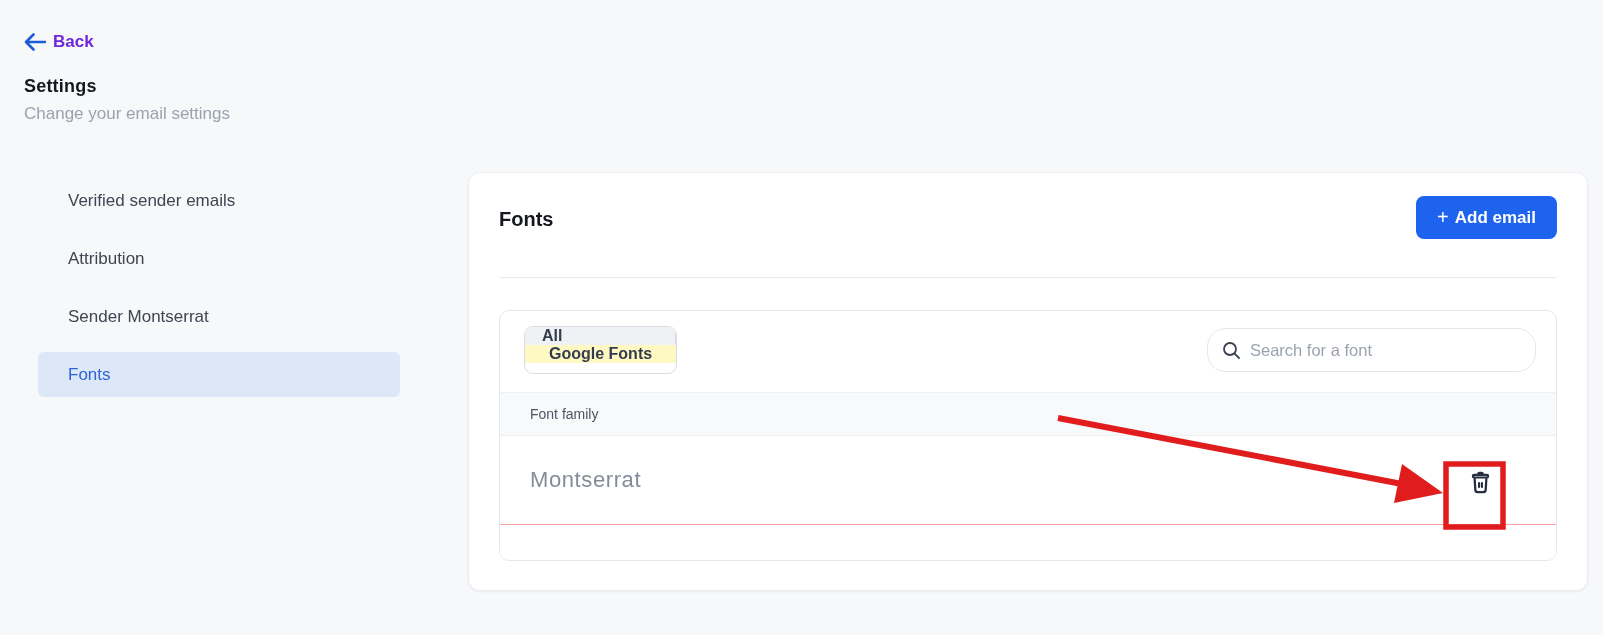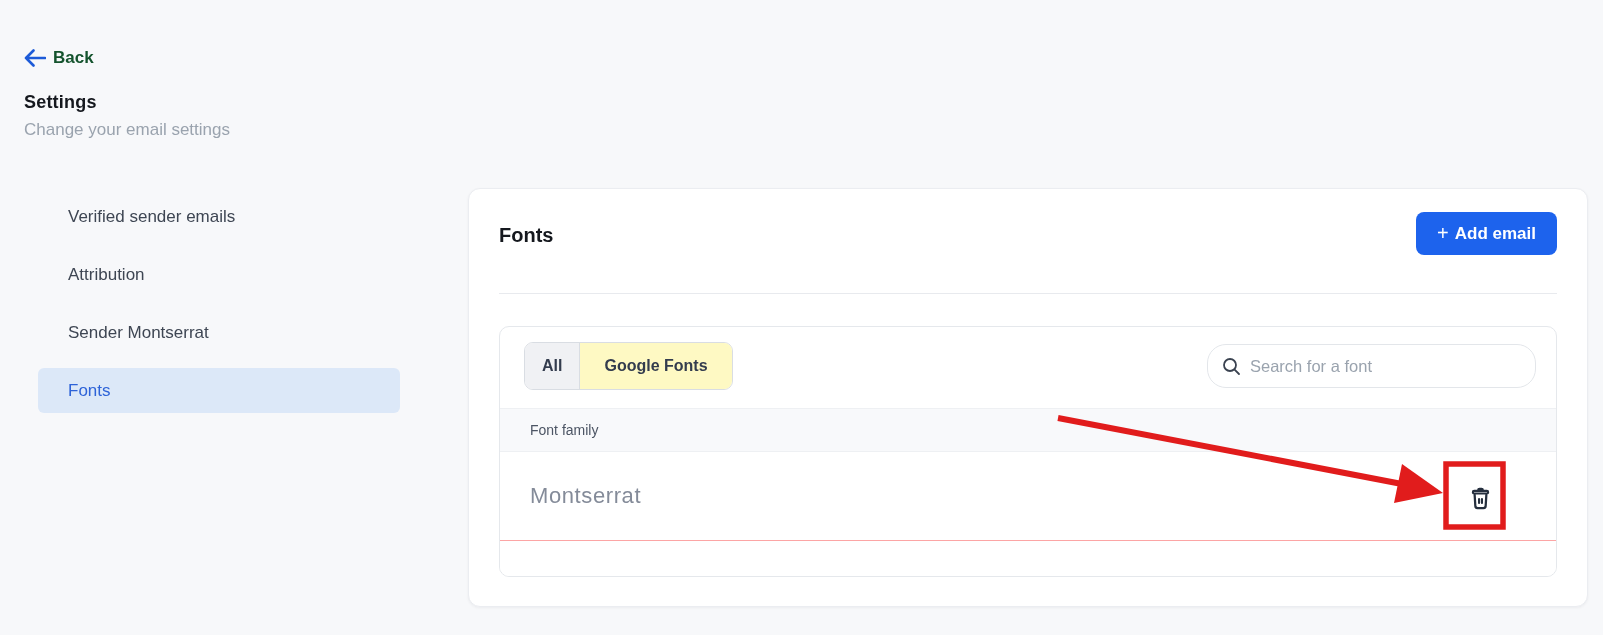--- a/index.html
+++ b/index.html
@@ -10,22 +10,22 @@
     color: #15181e;
     overflow: hidden;
     position: relative;
   }
 
   
   .back-link {
     display: inline-flex;
     align-items: center;
     gap: 7px;
-    margin: 48px 0 0 24px;
-    color: #14532d;
+    margin: 32px 0 0 24px;
+    color: #6d28d9;
     font-size: 17px;
     font-weight: 700;
     text-decoration: none;
     cursor: pointer;
   }
   .back-link svg { display: block; }
   .page-title {
     margin: 21px 16px 0 24px;
     font-size: 18px;
     font-weight: 700;
@@ -132,20 +132,21 @@
     align-items: center;
     padding: 15px 20px 18px 24px;
   }
   .tab-group {
     display: inline-flex;
     height: 48px;
     border: 1px solid #d9dde3;
     border-radius: 9px;
     overflow: hidden;
     background: #ffffff;
+    flex-direction: column;
   }
   .tab {
     display: flex;
     align-items: center;
     padding: 0 17px;
     font-size: 16px;
     font-weight: 700;
     color: #333c4e;
     cursor: pointer;
     background: #fef9c3;

